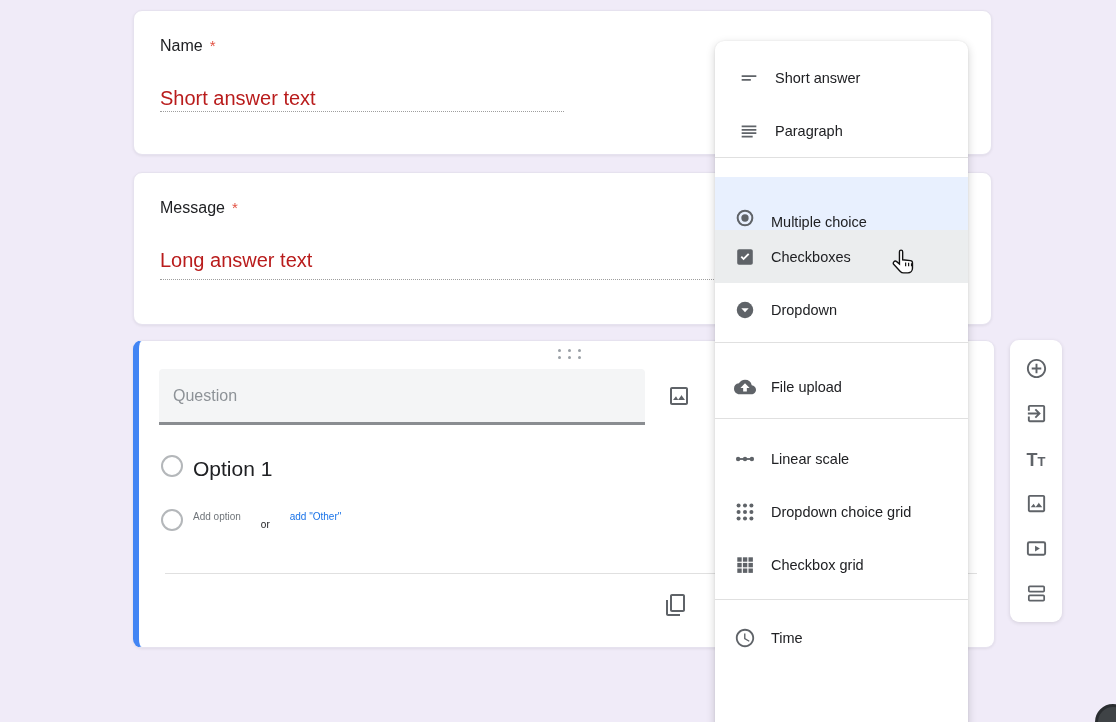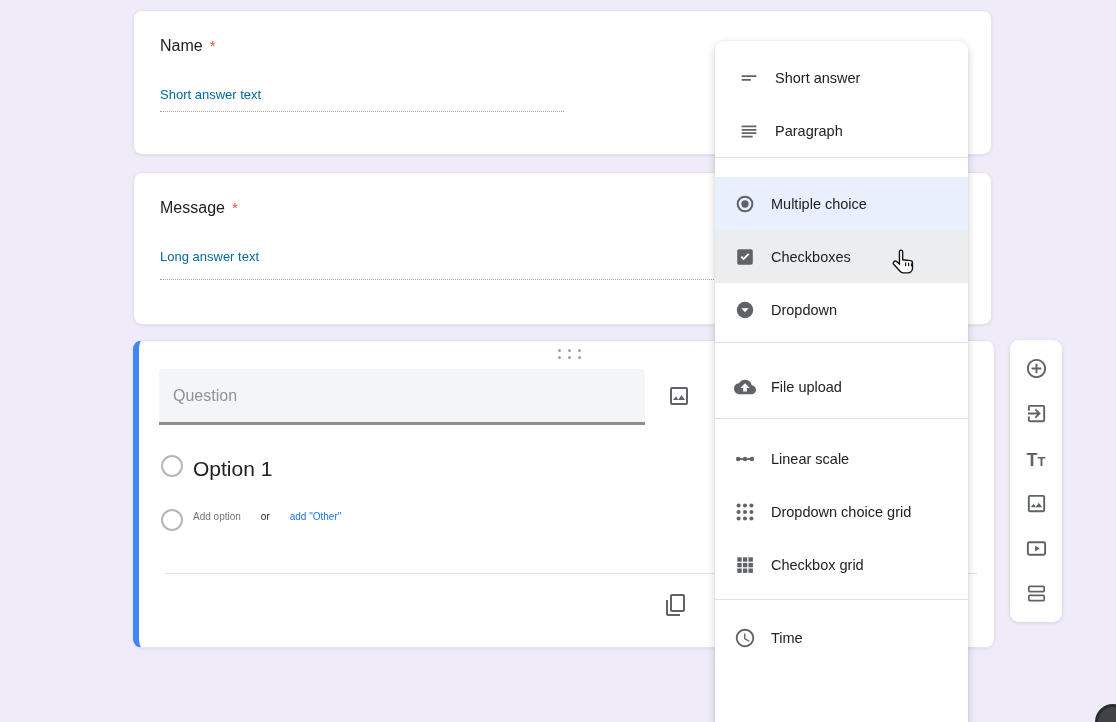--- a/index.html
+++ b/index.html
@@ -9,21 +9,21 @@
 
   
   .card { position:absolute; background:#fff; border:1px solid #e6e2ef; border-radius:9px;
           box-shadow:0 1px 3px rgba(0,0,0,.07); }
   .card1 { left:133px; top:10px;  width:859px; height:145px; }
   .card2 { left:133px; top:172px; width:859px; height:153px; }
   .card3 { left:133px; top:340px; width:862px; height:308px; border-left:6px solid #4285f4;padding-left:13px; }
 
   .q-title { position:absolute; left:26px; top:26px; font-size:16px; font-weight:500; color:#202124; }
   .req { color:#e25142; margin-left:7px; font-size:15px; }
-  .answer-preview { position:absolute; left:26px; top:76px; font-size:13px; color:#0369a1; }
+  .answer-preview { position:absolute; left:26px; top:76px; font-size:20px; color:#b91c1c; }
   .dotline { position:absolute; left:26px; border-bottom:1px dotted #9e9e9e; height:1px; }
   .card1 .dotline { top:100px; width:404px; }
   .card2 .dotline { top:106px; width:790px; }
 
   
   .drag-dots { position:absolute; left:419px; top:8px; width:26px; height:10px;
                display:grid; grid-template-columns:repeat(3,3px); grid-template-rows:repeat(2,3px);
                gap:4px 7px; }
   .drag-dots i { width:3px; height:3px; border-radius:50%; background:#9aa0a6; }
   .q-input { position:absolute; left:20px; top:28px; width:486px; height:56px; background:#f4f5f6;
@@ -34,37 +34,37 @@
   .icon-btn { position:absolute; width:30px; height:30px; display:flex; align-items:center;
               justify-content:center; background:none; border:none; cursor:pointer; }
   .img-btn { left:525px; top:41px; }
   .copy-btn { left:522px; top:250px; }
   .copy-btn svg { transform:scaleY(-1); }
   .radio { position:absolute; left:22px; width:22px; height:22px; border:2px solid #b4b7ba;
            border-radius:50%; background:#fff; }
   .opt-label { position:absolute; left:54px; font-size:21px; color:#202124; }
   .addopt-row { position:absolute; left:54px; top:170px; font-size:10px; display:flex; gap:20px; }
   .addopt { color:#70757a; }
-  .or-word { color:#202124; }
+  .or-word { color:#202124;margin-top:8px; }
   .add-other { color:#1a73e8; font-weight:500; cursor:pointer; }
   .card-divider { position:absolute; left:26px; top:232px; width:812px; height:1px; background:#e0e0e0; }
 
   
   .menu { position:absolute; left:715px; top:41px; width:253px; height:700px; background:#fff;
           border-radius:9px; box-shadow:0 3px 10px rgba(0,0,0,.18), 0 0 2px rgba(0,0,0,.08); }
   .mgroup { }
   .mg1 { padding:10px 4px 0; }
   .mg2 { padding:19px 0 6px; }
   .mg3 { padding:17px 0 5px; }
   .mg4 { padding:13px 0 8px; }
   .mg5 { padding:11px 0 0; }
   .msep { height:1px; background:#e0e0e0; }
   .menu-row { height:53px; display:flex; align-items:center; padding-left:18px; gap:14px;
               cursor:pointer; }
-  .menu-row.selected { background:#e8f0fe; }
+  .menu-row.selected { background:#e8f0fe;align-items:flex-end; }
   .menu-row.hovered { background:#ebedee; }
   .micon { width:24px; height:24px; display:flex; align-items:center; justify-content:center; flex:none; }
   .mlabel { font-size:14.5px; color:#202124; }
 
   
   .toolbar { position:absolute; left:1010px; top:340px; width:52px; height:282px; background:#fff;
              border-radius:9px; box-shadow:0 1px 4px rgba(0,0,0,.12); padding-top:7px; }
   .tb-btn { width:52px; height:45px; display:flex; align-items:center; justify-content:center;
             background:none; border:none; cursor:pointer; }
   .tt { font-weight:700; color:#5f6368; font-size:18px; letter-spacing:0; line-height:1; }

